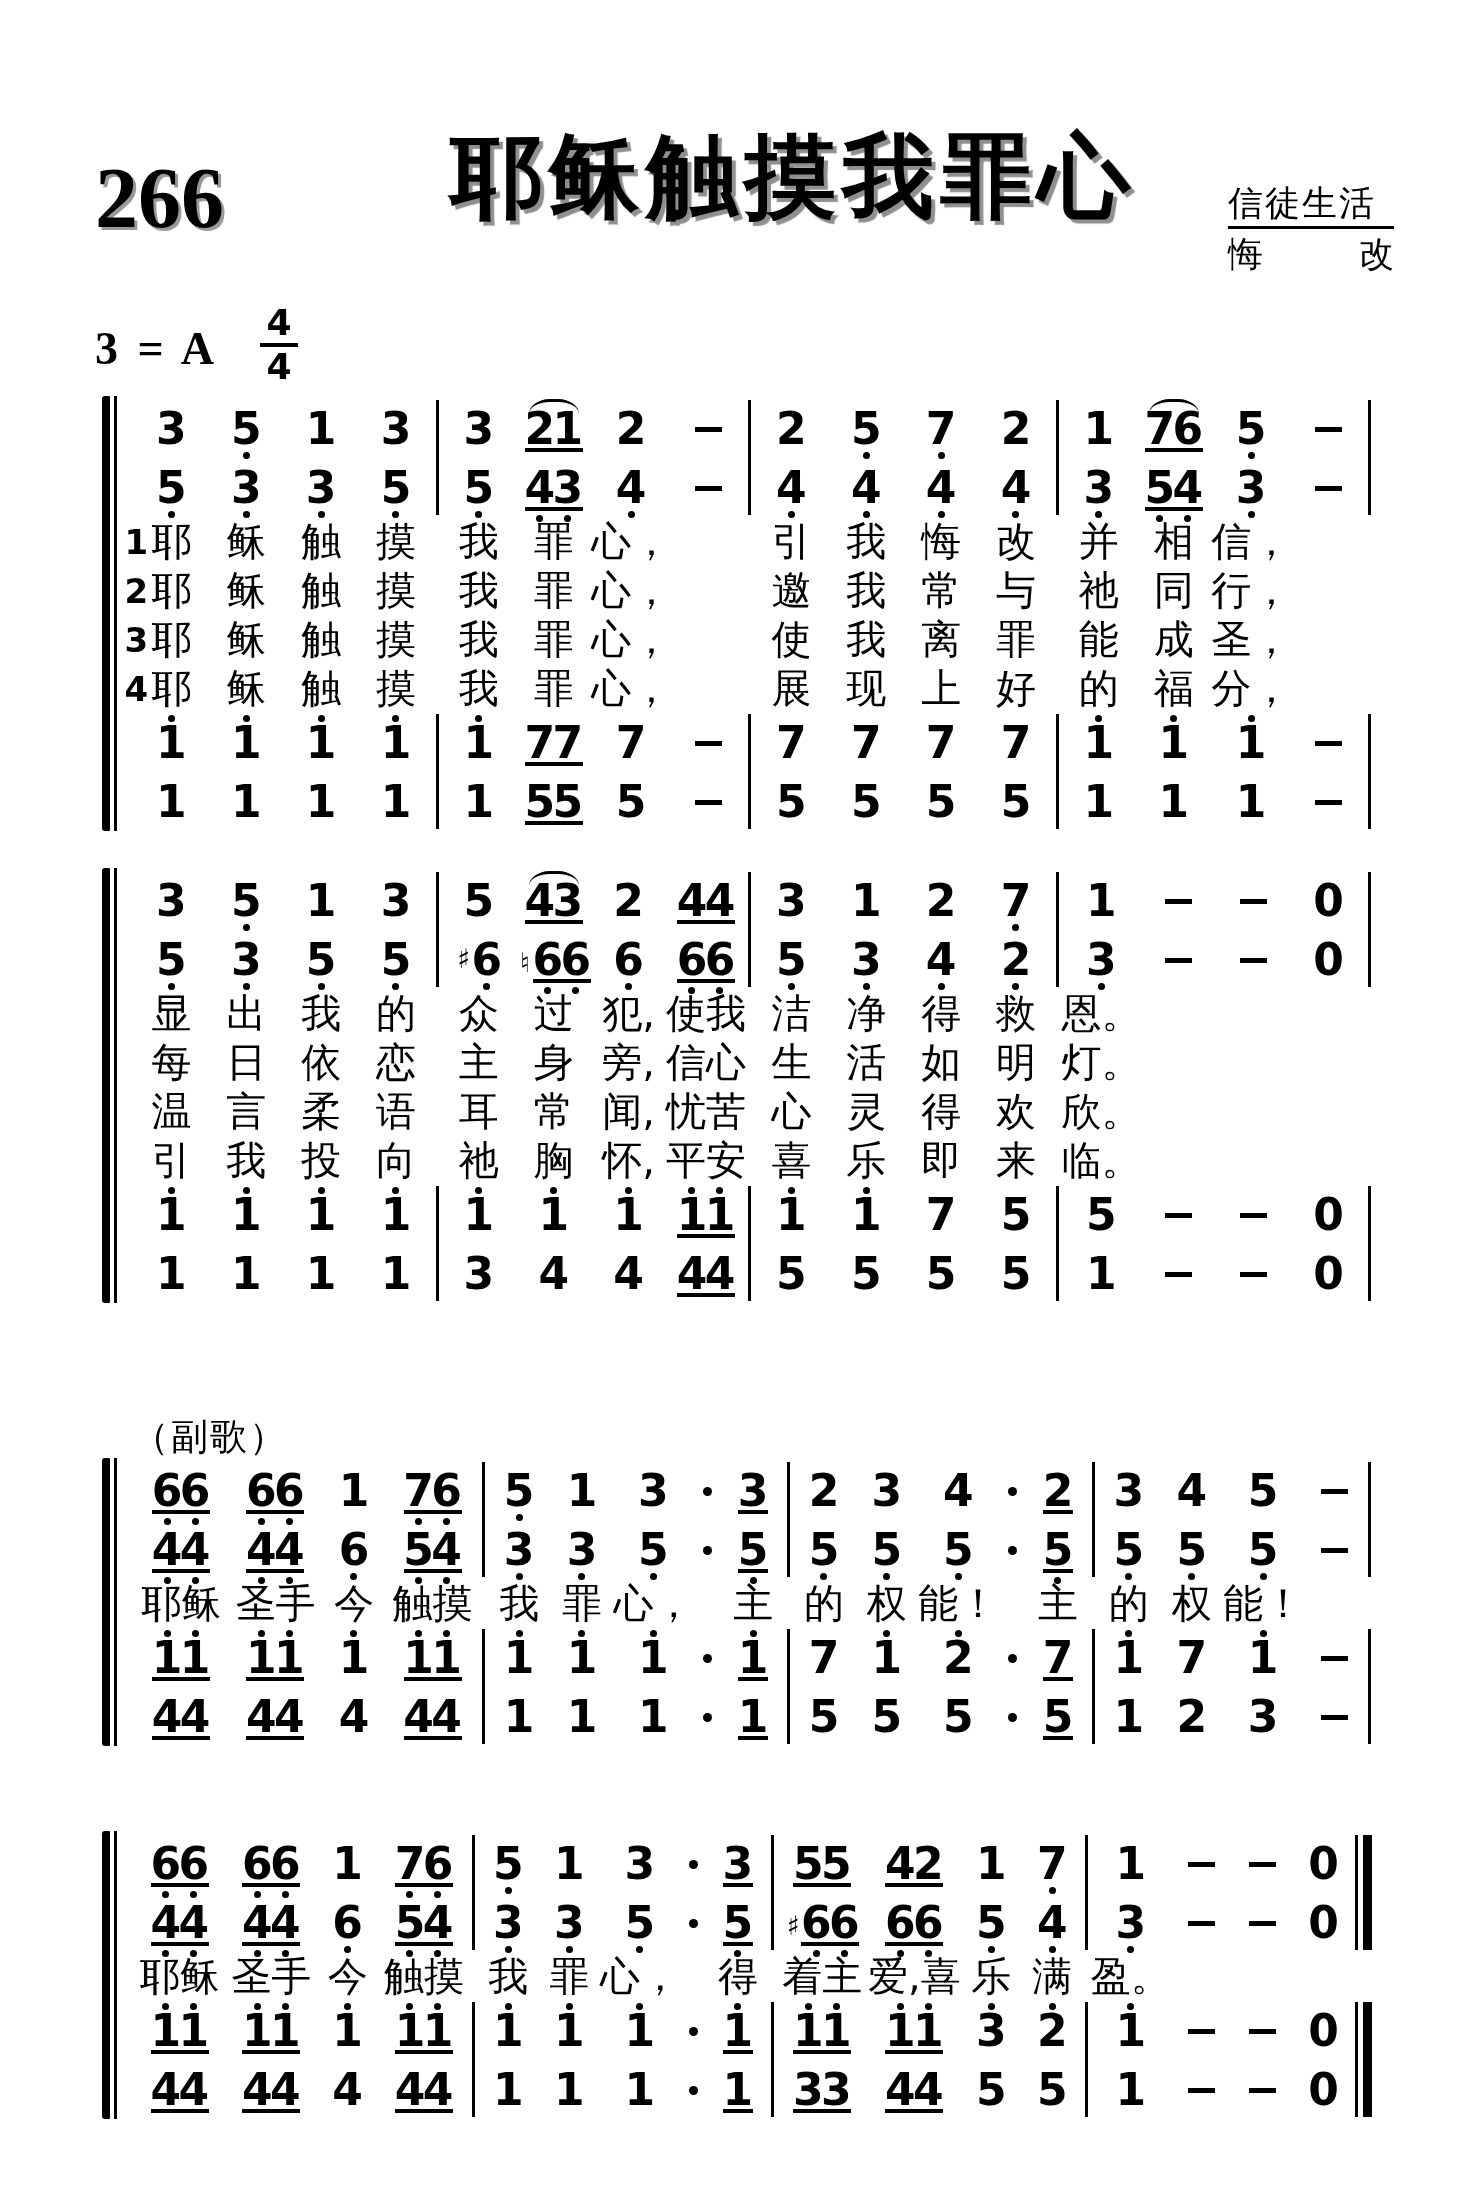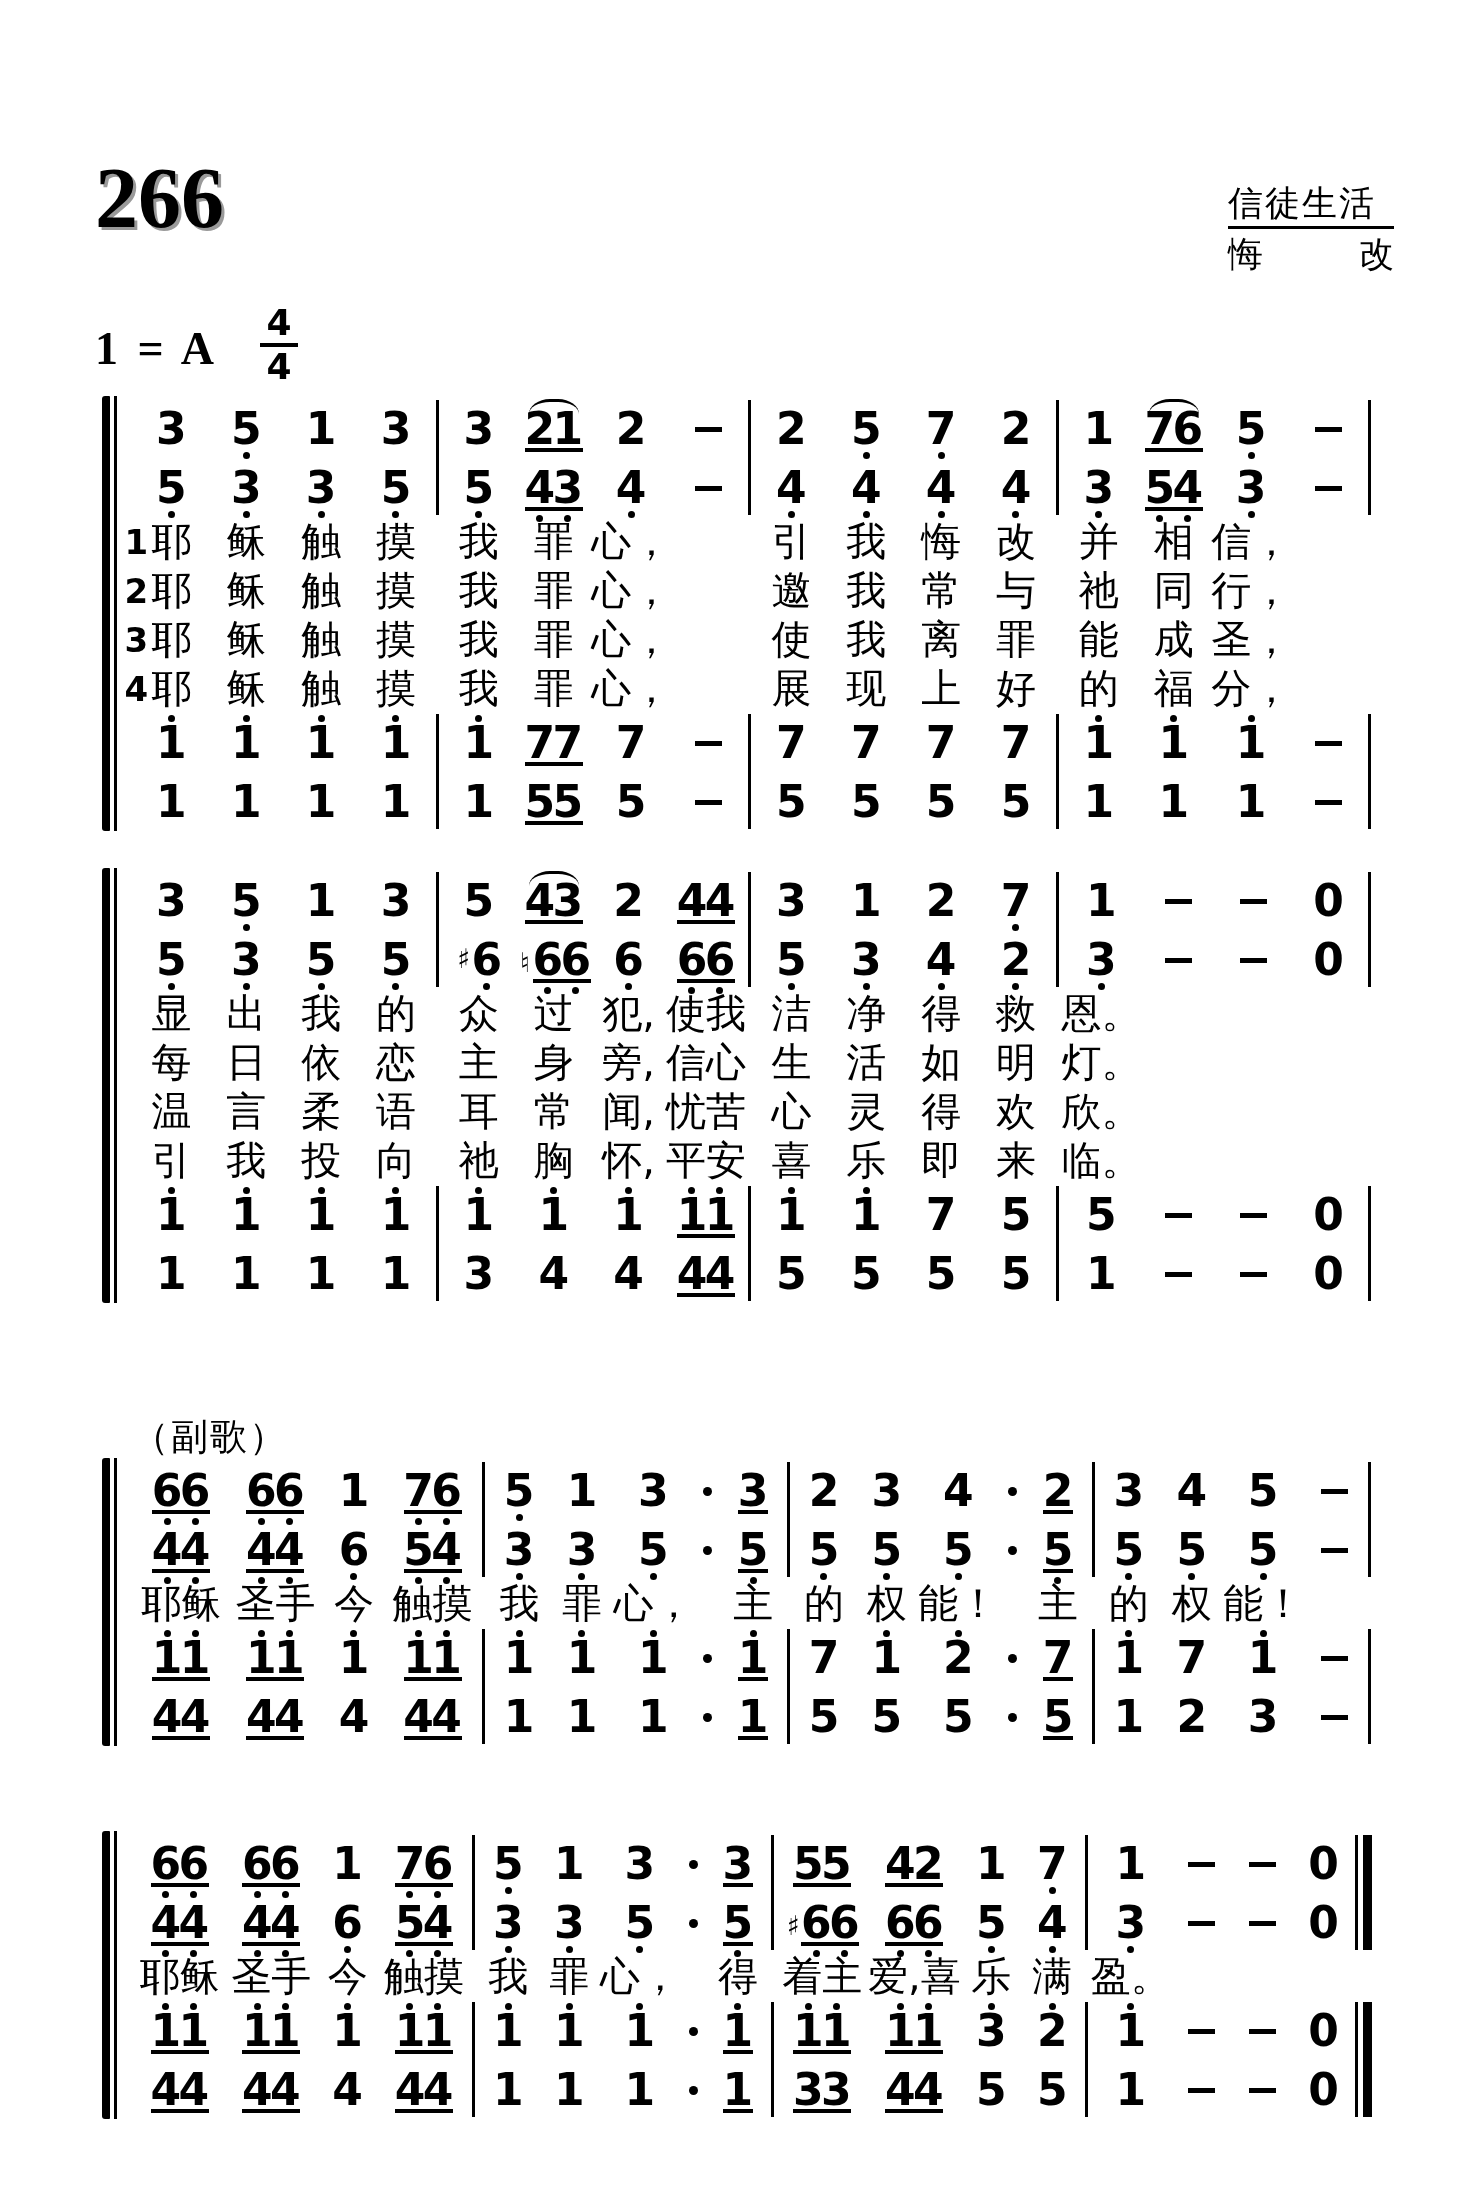--- a/index.html
+++ b/index.html
@@ -54,28 +54,29 @@
   .barwrap{display:flex;justify-content:center;height:100%;}
   .barwrap .bl{width:3px;background:#000;height:100%;}
   .barwrap.final{gap:5px;}
   .barwrap.final .bl2{width:9px;background:#000;height:100%;}
 </style>
 </head>
 <body>
 
 <div class="page">
   <div class="hymn-number">266</div>
+  <h1 class="title">耶稣触摸我罪心</h1>
   <div class="category">
     <div class="cat-top">信徒生活</div>
     <div class="cat-bottom">
       <span>悔</span>
       <span>改</span>
     </div>
   </div>
-  <div class="keysig">1 = A</div>
+  <div class="keysig">3 = A</div>
   <div class="meter">
     <div>4</div>
     <div class="mbar"></div>
     <div>4</div>
   </div>
   <div class="chorus-label">（副歌）</div>
 
   <div class="sys" style="top: 400px; grid-template-columns: 1fr 1fr 1fr 1fr 8px 1fr 1fr 1fr 1fr 8px 1fr 1fr 1fr 1fr 8px 1fr 1fr 1fr 1fr 8px; grid-template-rows: 56px 56px 46px 46px 46px 46px 56px 56px;">
       <div class="brace"></div>
       <div class="ncell" style="grid-area: 1 / 1;">

